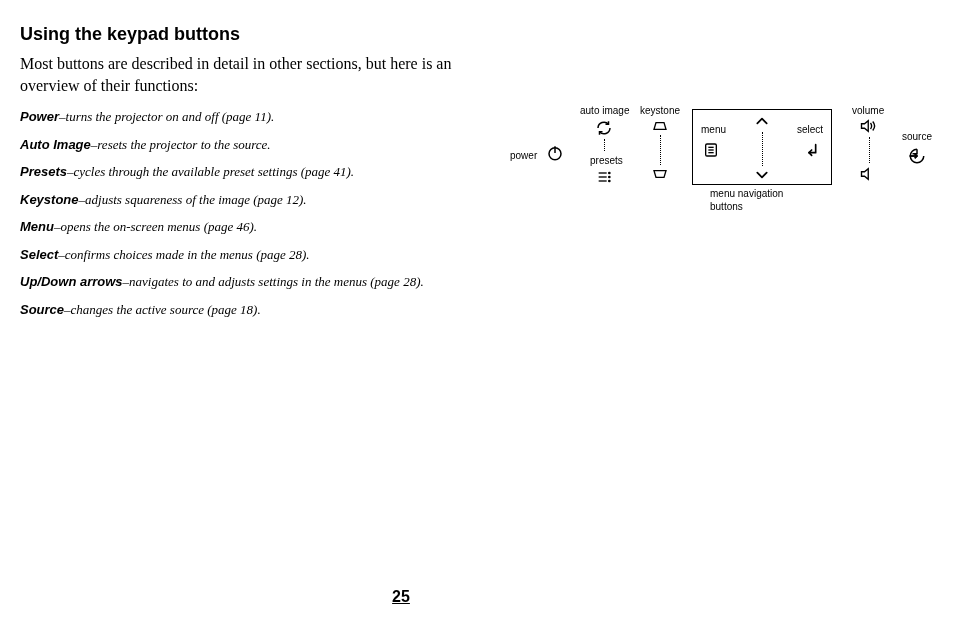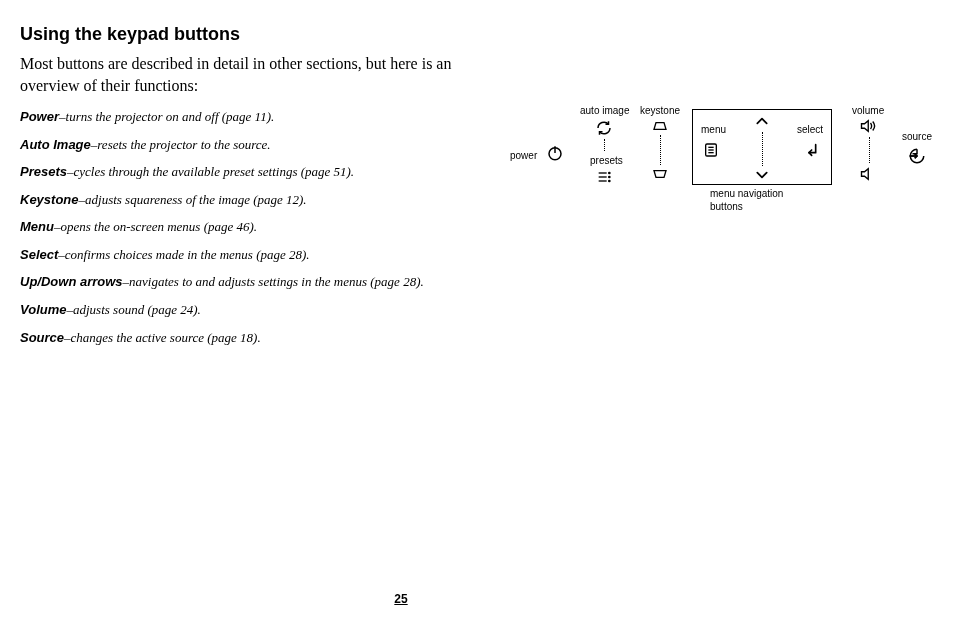--- a/index.html
+++ b/index.html
@@ -43,21 +43,21 @@
     font-weight: bold;
   }
   .page-number {
     position: absolute;
     bottom: 30px;
     left: 0;
     width: 802px;
     text-align: center;
     font-family: Arial, Helvetica, sans-serif;
     font-weight: bold;
-    font-size: 12px;
+    font-size: 16px;
     text-decoration: underline;
   }
 
   
   .diagram {
     position: absolute;
     top: 95px;
     left: 510px;
     width: 430px;
     font-family: Arial, Helvetica, sans-serif;
@@ -95,36 +95,33 @@
 
   <p class="intro">Most buttons are described in detail in other sections, but here is an overview of their functions:</p>
 
   <p class="item">
     <span class="term">Power</span><span>–turns the projector on and off (page 11).</span>
   </p>
   <p class="item">
     <span class="term">Auto Image</span><span>–resets the projector to the source.</span>
   </p>
   <p class="item">
-    <span class="term">Presets</span><span>–cycles through the available preset settings (page 51).</span>
+    <span class="term">Presets</span><span>–cycles through the available preset settings (page 41).</span>
   </p>
   <p class="item">
     <span class="term">Keystone</span><span>–adjusts squareness of the image (page 12).</span>
   </p>
   <p class="item">
     <span class="term">Menu</span><span>–opens the on-screen menus (page 46).</span>
   </p>
   <p class="item">
     <span class="term">Select</span><span>–confirms choices made in the menus (page 28).</span>
   </p>
   <p class="item">
     <span class="term">Up/Down arrows</span><span>–navigates to and adjusts settings in the menus (page 28).</span>
-  </p>
-  <p class="item">
-    <span class="term">Volume</span><span>–adjusts sound (page 24).</span>
   </p>
   <p class="item">
     <span class="term">Source</span><span>–changes the active source (page 18).</span>
   </p>
 
   <div class="diagram">
 
     <span class="dlabel" style="left:0px; top:55px;">power</span>
     <span class="dicon" style="left:36px; top:49px;">
       <svg width="18" height="18" viewBox="0 0 24 24" fill="none" stroke="#000" stroke-width="2">

